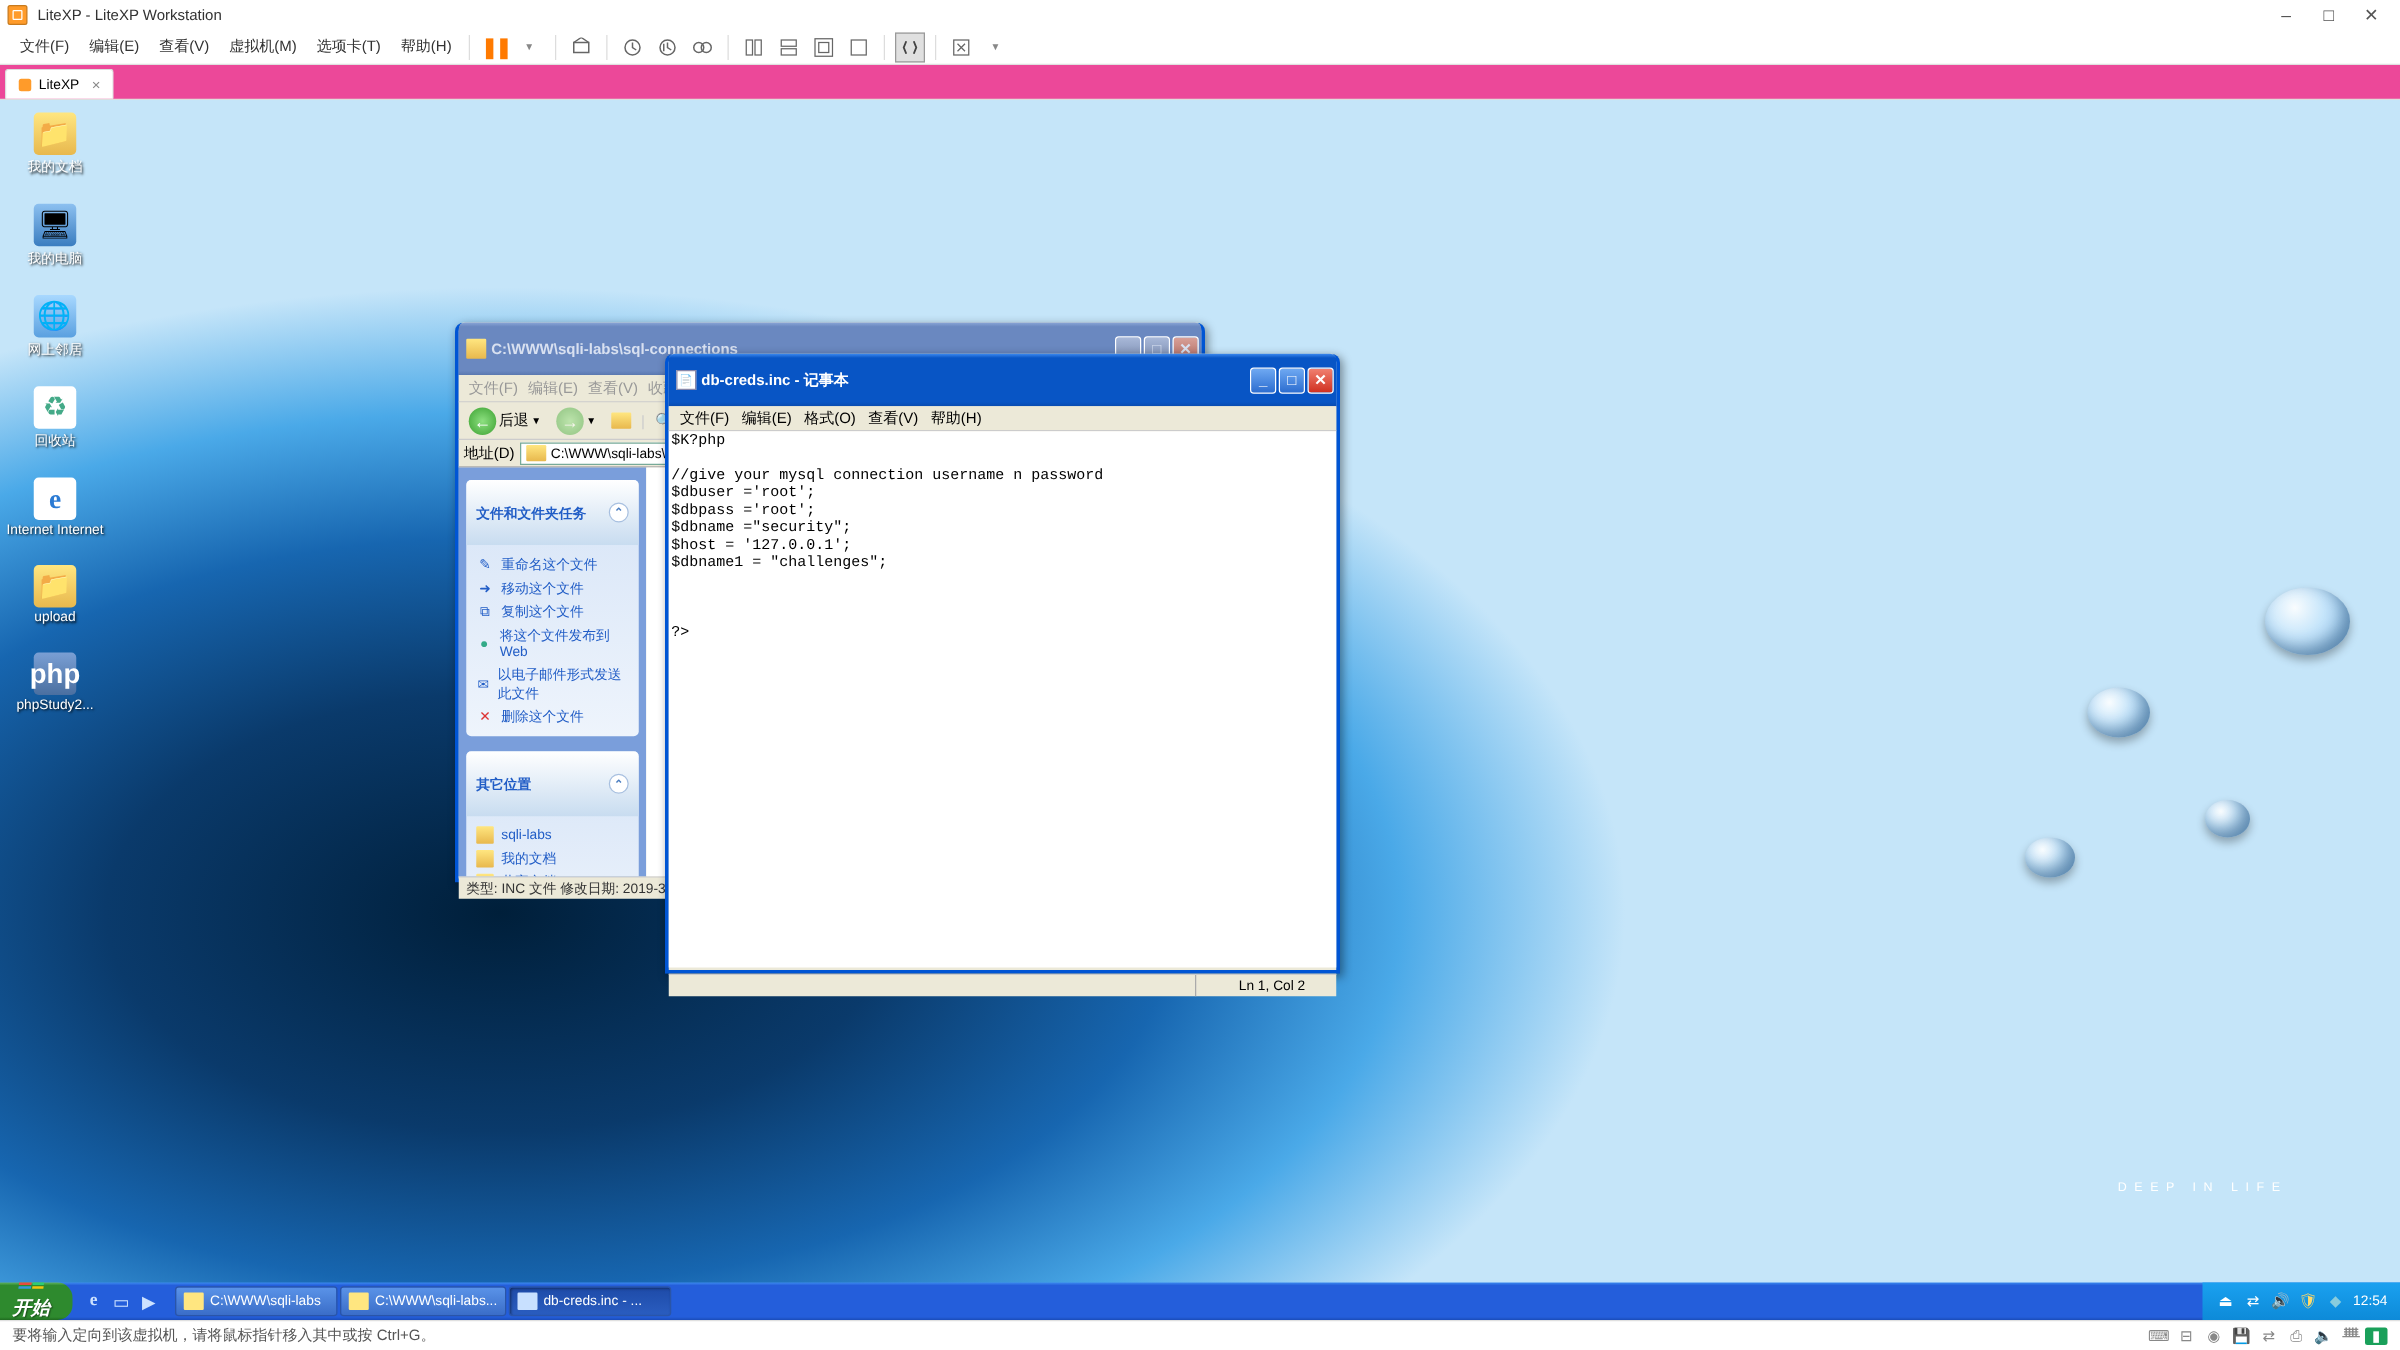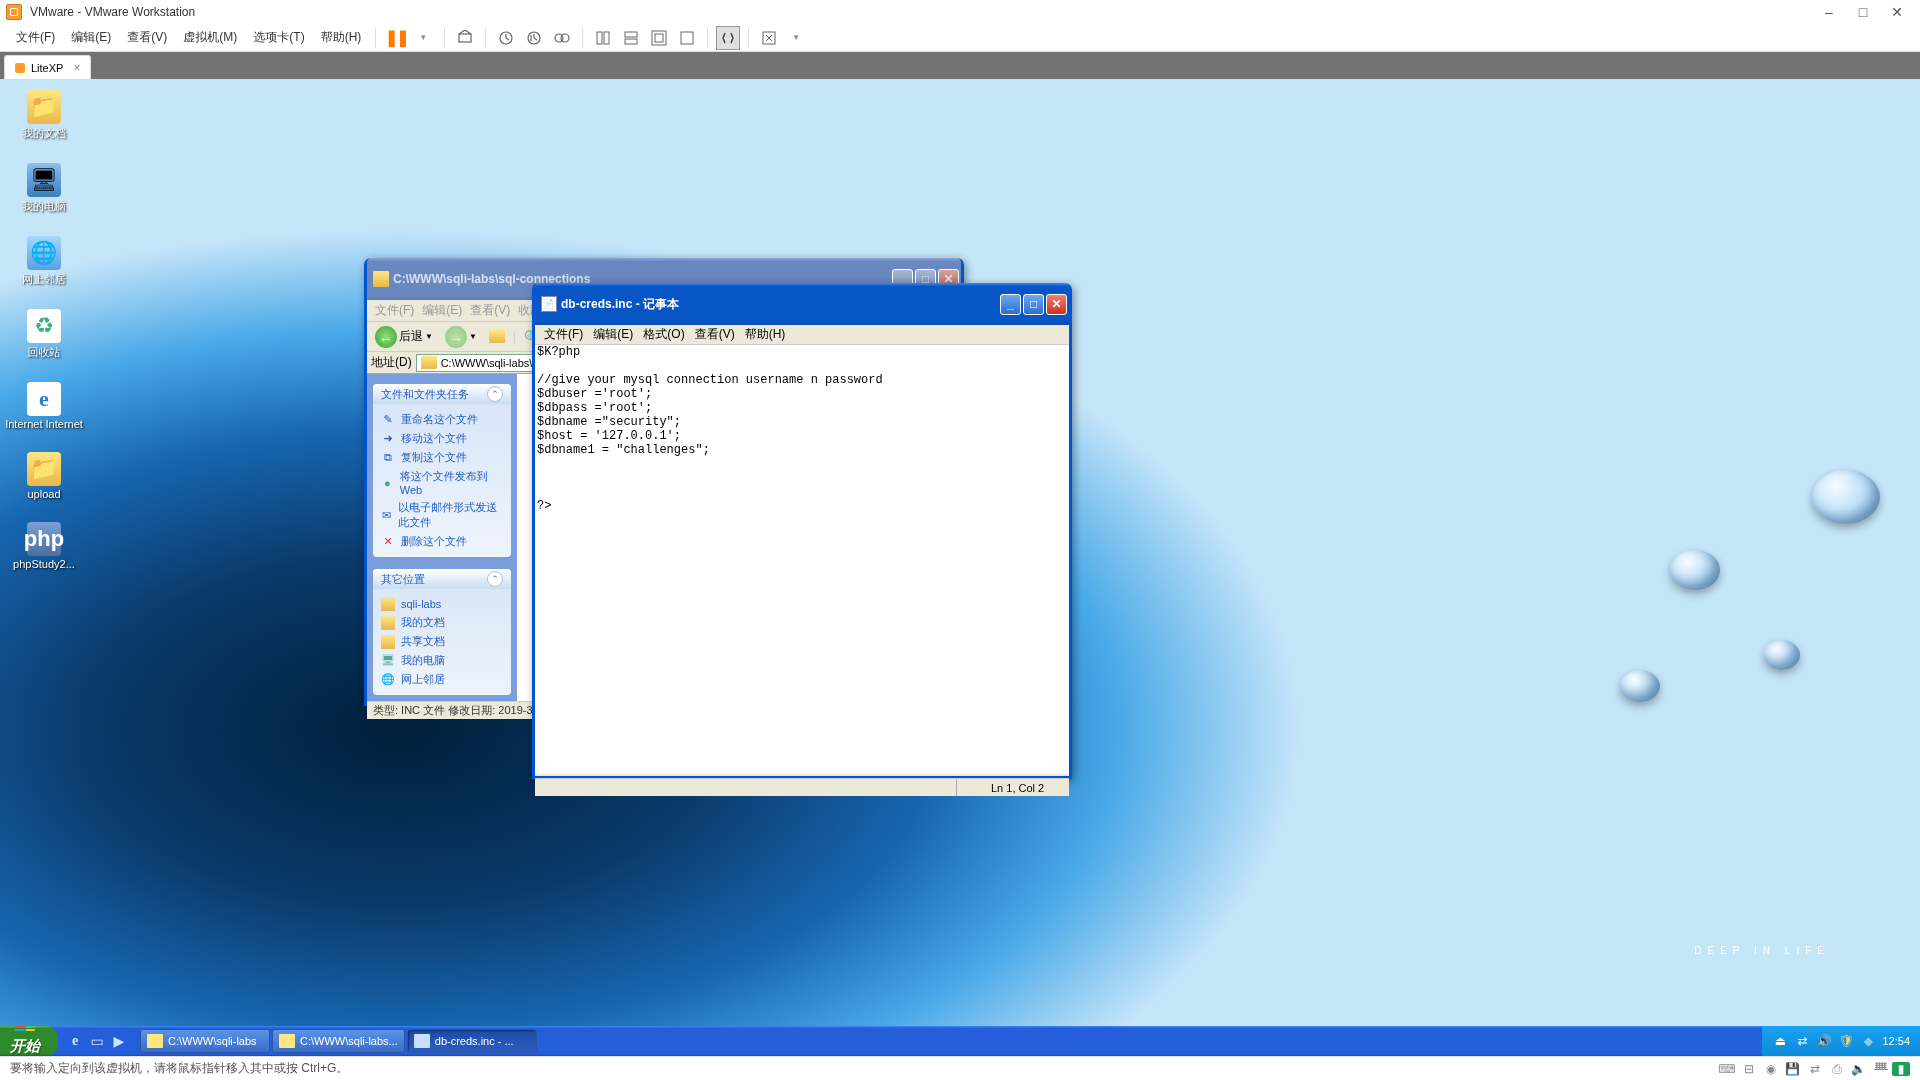--- a/index.html
+++ b/index.html
@@ -13,21 +13,21 @@
 .host-titlebar .win-btn { width:34px; height:24px; display:flex; align-items:center; justify-content:center; color:#555; font-size:14px; cursor:pointer; }
 
 .host-menubar { height:28px; background:#fff; border-bottom:1px solid #e0e0e0; display:flex; align-items:center; padding:0 8px; font-size:12px; color:#333; }
 .host-menubar .menu-item { padding:4px 8px; cursor:pointer; }
 .host-menubar .sep { width:1px; height:20px; background:#ddd; margin:0 6px; }
 .host-menubar .tb-icon { width:24px; height:24px; display:flex; align-items:center; justify-content:center; margin:0 2px; cursor:pointer; color:#555; }
 .host-menubar .pause { color:#ff7a00; font-size:16px; font-weight:bold; letter-spacing:-2px; }
 .host-menubar .tri { font-size:8px; color:#888; margin-left:-2px; }
 .host-menubar svg { width:16px; height:16px; }
 
-.host-tabs { height:28px; background:#737373; display:flex; align-items:flex-end; padding:0 4px; border-bottom:1px solid #ddd; }
+.host-tabs { height:28px; background:#ec4899; display:flex; align-items:flex-end; padding:0 4px; border-bottom:1px solid #ddd; }
 .host-tab { height:24px; padding:0 10px; background:#fff; border:1px solid #ddd; border-bottom:none; border-radius:3px 3px 0 0; display:flex; align-items:center; font-size:11px; gap:6px; }
 .host-tab .dot { width:10px; height:10px; background:#ff9b2a; border-radius:2px; }
 .host-tab .x { color:#888; cursor:pointer; font-size:12px; margin-left:4px; }
 
 
 .vm-viewport { position:relative; width:100%; height:calc(100% - 24px - 28px - 28px - 24px); background:radial-gradient(ellipse 900px 500px at 400px 650px,#001f3a 0%,#0a3a6b 35%,#1766b0 60%,#4aa9e8 80%,#c5e5f9 100%); overflow:hidden; }
 
 
 .drop { position:absolute; border-radius:50%; background:radial-gradient(circle at 35% 30%,rgba(255,255,255,.9),rgba(200,230,255,.3) 40%,rgba(100,170,230,.6)); box-shadow:inset -6px -6px 12px rgba(0,40,80,.4),0 4px 8px rgba(0,0,0,.3); }
 .d1 { width:68px; height:54px; right:40px; top:390px; }
@@ -71,21 +71,21 @@
 .exp-menubar { height:22px; background:#ece9d8; display:flex; align-items:center; padding:0 4px; font-size:12px; color:#999; border-bottom:1px solid #ccc; }
 .exp-menubar span { padding:2px 4px; }
 .exp-toolbar { height:30px; background:#ece9d8; display:flex; align-items:center; padding:0 4px; gap:4px; border-bottom:1px solid #ccc; font-size:12px; }
 .exp-toolbar .nav-btn { display:flex; align-items:center; gap:2px; padding:2px 4px; cursor:pointer; }
 .exp-toolbar .green-circ { width:22px; height:22px; border-radius:50%; background:radial-gradient(#8de080,#3aa030); color:#fff; display:flex; align-items:center; justify-content:center; font-size:14px; }
 .exp-addrbar { height:22px; background:#ece9d8; display:flex; align-items:center; padding:0 4px; gap:4px; font-size:12px; border-bottom:1px solid #aaa; }
 .exp-addrbar .addr-input { flex:1; height:18px; border:1px solid #7a9; background:#fff; padding:0 4px; display:flex; align-items:center; gap:4px; font-size:11px; overflow:hidden; }
 .exp-body { display:flex; height:calc(100% - 26px - 22px - 30px - 22px - 18px); }
 .exp-sidebar { width:150px; background:#7a9edb; padding:10px 6px; overflow:hidden; }
 .exp-panel { background:linear-gradient(#d6e4f7,#eef4fc); border-radius:4px; margin-bottom:12px; font-size:11px; overflow:hidden; }
-.exp-panel-hdr { background:linear-gradient(#fff,#c8dcf0); padding:2px 8px; color:#215dc6; font-weight:normal; display:flex; justify-content:space-between; align-items:center; }
+.exp-panel-hdr { background:linear-gradient(#fff,#c8dcf0); padding:18px 8px; color:#215dc6; font-weight:bold; display:flex; justify-content:space-between; align-items:center; }
 .exp-panel-hdr .chev { width:16px; height:16px; border-radius:50%; background:#fff; border:1px solid #a8c0e0; display:flex; align-items:center; justify-content:center; font-size:9px; color:#4a7dc0; }
 .exp-panel-body { padding:6px 8px; }
 .exp-link { display:flex; align-items:center; gap:6px; padding:2px 0; color:#215dc6; cursor:pointer; }
 .exp-link .li-icon { width:14px; height:14px; display:flex; align-items:center; justify-content:center; font-size:11px; }
 .exp-content { flex:1; background:#fff; }
 .exp-status { height:18px; background:#ece9d8; border-top:1px solid #ccc; font-size:11px; padding:1px 6px; color:#333; display:flex; align-items:center; overflow:hidden; }
 
 
 .notepad-win { top:203px; left:532px; width:540px; height:496px; }
 .np-menubar { height:20px; background:#ece9d8; display:flex; align-items:center; padding:0 4px; font-size:12px; border-bottom:1px solid #ccc; }
@@ -116,21 +116,21 @@
 .host-status .spacer{flex:1;}
 .host-status .hs-icon { width:22px; height:18px; display:flex; align-items:center; justify-content:center; color:#888; cursor:pointer; }
 
 .folder-icon-sm { width:16px; height:13px; background:linear-gradient(#ffe680,#e8b84d); border-radius:1px; display:inline-block; }
 </style>
 </head>
 <body>
 
 <div class="host-titlebar">
   <div class="app-icon"></div>
-  <span>VMware - VMware Workstation</span>
+  <span>LiteXP - LiteXP Workstation</span>
   <div class="spacer"></div>
   <div class="win-btn">‒</div>
   <div class="win-btn">□</div>
   <div class="win-btn close">✕</div>
 </div>
 
 <div class="host-menubar">
   <span class="menu-item">文件(F)</span>
   <span class="menu-item">编辑(E)</span>
   <span class="menu-item">查看(V)</span>

